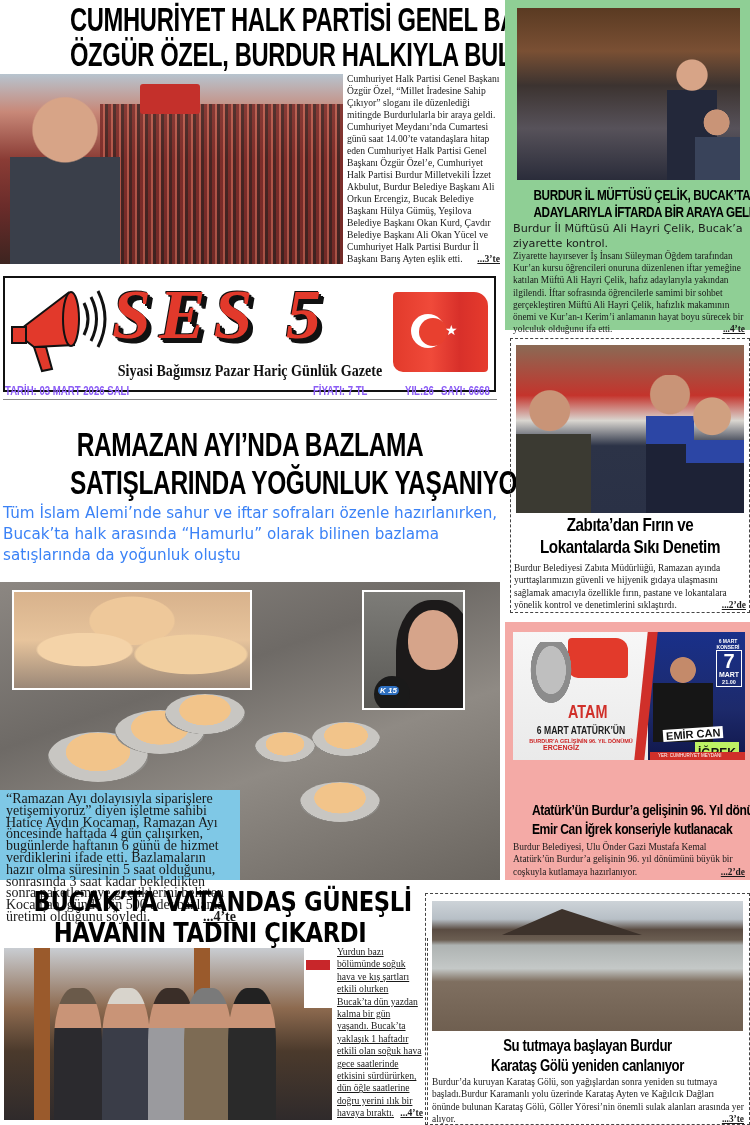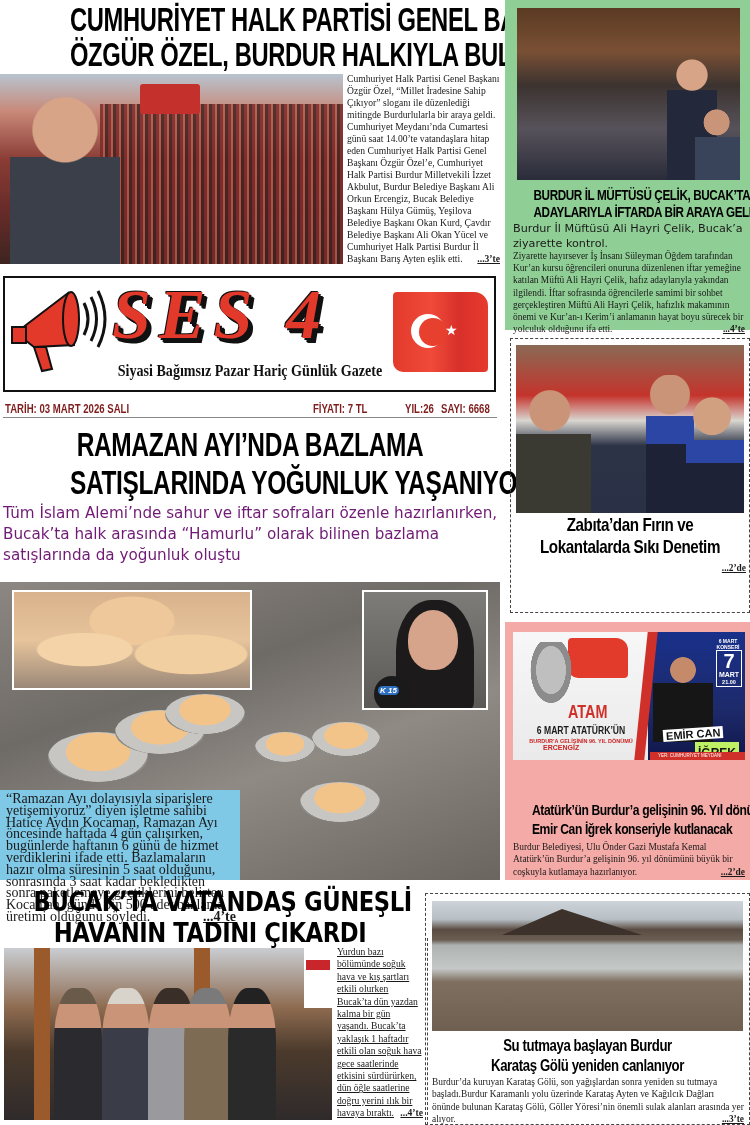--- a/index.html
+++ b/index.html
@@ -31,30 +31,30 @@
   
   #masthead { left: 3px; top: 276px; width: 493px; height: 116px; border: 2px solid #111; background: #fff; }
   #megaphone { left: 8px; top: 285px; width: 100px; height: 92px; }
   #logo { left: 112px; top: 275px; width: 270px; height: 80px; font-family: "Liberation Serif", serif; font-style: italic; font-weight: bold; font-size: 70px; line-height: 80px; color: #e2392b; text-shadow: 2px 2px 0 #111, 4px 4px 0 #111, 5px 5px 0 #111, -1px -1px 0 #111; letter-spacing: 8px; white-space: nowrap; }
   #tagline { left: 60px; top: 362px; width: 380px; text-align: center; font-family: "Liberation Serif", serif; font-weight: bold; font-size: 16px; color: #111; transform: scaleX(0.88); }
   #flag { left: 393px; top: 292px; width: 95px; height: 80px; background: linear-gradient(90deg,#e23a2b 0%,#f04a3a 40%,#d8302a 70%,#e63b2d 100%); border-radius: 4px 14px 4px 10px; }
   #flag .crescent { position:absolute; left:18px; top:22px; width:34px; height:34px; border-radius:50%; background:#fff; }
   #flag .crescent::after { content:""; position:absolute; left:8px; top:4px; width:28px; height:28px; border-radius:50%; background:#e8402f; }
   #flag .star { position:absolute; left:52px; top:31px; color:#fff; font-size:14px; line-height:14px; font-family:"DejaVu Sans",sans-serif; }
 
-  #dateline { left: 3px; top: 402px; width: 494px; height: 16px; font-family: "Liberation Sans", sans-serif; font-weight: bold; font-size: 12px; color: #7f1d1d; border-bottom: 1px solid #888; text-decoration: underline; }
+  #dateline { left: 3px; top: 384px; width: 494px; height: 16px; font-family: "Liberation Sans", sans-serif; font-weight: bold; font-size: 12px; color: #8b5cf6; border-bottom: 1px solid #888; text-decoration: underline; }
   #dateline span { position: absolute; top: 0; transform: scaleX(0.8); transform-origin: left; white-space: nowrap; }
 
   
   #h-main { left: 0; top: 425px; width: 500px; font-size: 34px; line-height: 38px; transform: scaleX(0.72); }
-  #main-lead { left: 3px; top: 503px; width: 495px; font-family: "DejaVu Sans", sans-serif; font-size: 15.2px; line-height: 21px; color: #701a75; }
+  #main-lead { left: 3px; top: 503px; width: 495px; font-family: "DejaVu Sans", sans-serif; font-size: 15.2px; line-height: 21px; color: #3b82f6; }
   #photo-bazlama-bg { left: 0; top: 582px; width: 500px; height: 298px; background: linear-gradient(160deg,#8c8782 0%,#6e6a66 35%,#8f8a84 60%,#6a655f 100%); }
   #photo-bazlama-bg .pan { position:absolute; width:80px; height:40px; border-radius:50%; background: radial-gradient(ellipse at 50% 40%, #f2c48a 0 45%, #c8c6c2 46% 70%, #8f8d89 71%); }
   #photo-bread { left: 12px; top: 590px; width: 240px; height: 100px; border: 2px solid #fff; background: radial-gradient(ellipse at 30% 60%, #f4d3a8 0 20%, transparent 21%), radial-gradient(ellipse at 75% 65%, #f1cfa0 0 22%, transparent 23%), radial-gradient(ellipse at 50% 30%, #eec89a 0 25%, transparent 26%), linear-gradient(180deg,#d8b28c 0%,#e7c49c 50%,#9b8878 100%); }
-  #photo-woman { left: 362px; top: 590px; width: 126px; height: 120px; border: 2px solid #fff; background: linear-gradient(180deg,#7d7c78 0%,#5a5955 100%); font-style: italic; }
+  #photo-woman { left: 362px; top: 590px; width: 103px; height: 120px; border: 2px solid #fff; background: linear-gradient(180deg,#7d7c78 0%,#5a5955 100%); font-style: italic; }
   #photo-woman .face { position:absolute; left:44px; top:18px; width:50px; height:60px; border-radius:50% 50% 45% 45%; background:#d6a48a; }
   #photo-woman .scarf { position:absolute; left:32px; top:8px; width:78px; height:112px; border-radius:45% 45% 10% 10%; background:#1c1a1a; }
   #photo-woman .mic { position:absolute; left:10px; top:84px; width:36px; height:36px; border-radius:50%; background:#1a1a1a; }
   #photo-woman .mic-label { position:absolute; left:14px; top:94px; color:#fff; font-family:"Liberation Sans",sans-serif; font-weight:bold; font-size:8px; background:#2d6fc0; border-radius:6px; padding:0 2px; }
   #quote-box { left: 0; top: 790px; width: 240px; height: 90px; background: #7fc8e6; }
   #quote-text { left: 6px; top: 793px; width: 230px; font-size: 14px; line-height: 11.8px; }
 
   
   #zabita-box { left: 510px; top: 338px; width: 240px; height: 275px; }
   #photo-zabita { left: 516px; top: 345px; width: 228px; height: 168px; background: linear-gradient(180deg,#8a6a55 0%,#c4342c 30%,#d9d6d0 45%,#2c3347 60%,#2a3146 100%); }
@@ -140,21 +140,21 @@
 <div class="abs" id="masthead"></div>
 <svg class="abs" id="megaphone" viewBox="0 0 100 92">
   <path d="M8 48 L18 40 L60 8 L66 60 L26 62 Z" fill="#e2392b" stroke="#111" stroke-width="2"></path>
   <ellipse cx="63" cy="34" rx="8" ry="27" fill="#e2392b" stroke="#111" stroke-width="2"></ellipse>
   <rect x="4" y="42" width="14" height="16" fill="#e2392b" stroke="#111" stroke-width="2"></rect>
   <path d="M26 62 L34 86 L44 84 L38 62 Z" fill="#e2392b" stroke="#111" stroke-width="2"></path>
   <path d="M76 18 Q84 34 76 50" fill="none" stroke="#111" stroke-width="3"></path>
   <path d="M83 12 Q94 34 83 56" fill="none" stroke="#111" stroke-width="3"></path>
   <path d="M90 6 Q104 34 90 62" fill="none" stroke="#111" stroke-width="3"></path>
 </svg>
-<div class="abs" id="logo">SES 4</div>
+<div class="abs" id="logo">SES 5</div>
 <div class="abs" id="tagline">Siyasi Bağımsız Pazar Hariç Günlük Gazete</div>
 <div class="abs" id="flag">
   <div class="crescent"></div>
   <div class="star">★</div>
 </div>
 
 <div class="abs" id="dateline">
   <span style="left:2px">TARİH: 03 MART 2026 SALI</span>
   <span style="left:310px">FİYATI: 7 TL</span>
   <span style="left:402px">YIL:26</span>
@@ -191,20 +191,21 @@
 <div class="photo" id="photo-zabita">
   <div class="m1"></div>
   <div class="m2"></div>
   <div class="m3"></div>
 </div>
 <div class="abs headline" id="h-zabita">
   <div>Zabıta’dan Fırın ve</div>
   <div>Lokantalarda Sıkı Denetim</div>
 </div>
 <div class="abs body-text" id="zabita-text">
+  <span>Burdur Belediyesi Zabıta Müdürlüğü, Ramazan ayında yurttaşlarımızın güvenli ve hijyenik gıdaya ulaşmasını sağlamak amacıyla özellikle fırın, pastane ve lokantalara yönelik kontrol ve denetimlerini sıklaştırdı.</span>
   <a class="more">...2’de</a>
 </div>
 
 <div class="abs" id="ataturk-box"></div>
 <div class="photo" id="poster">
   <div class="left"></div>
   <div class="flag"></div>
   <div class="ataface"></div>
   <div class="atam">ATAM</div>
   <div class="atam-title">6 MART ATATÜRK’ÜN</div>

